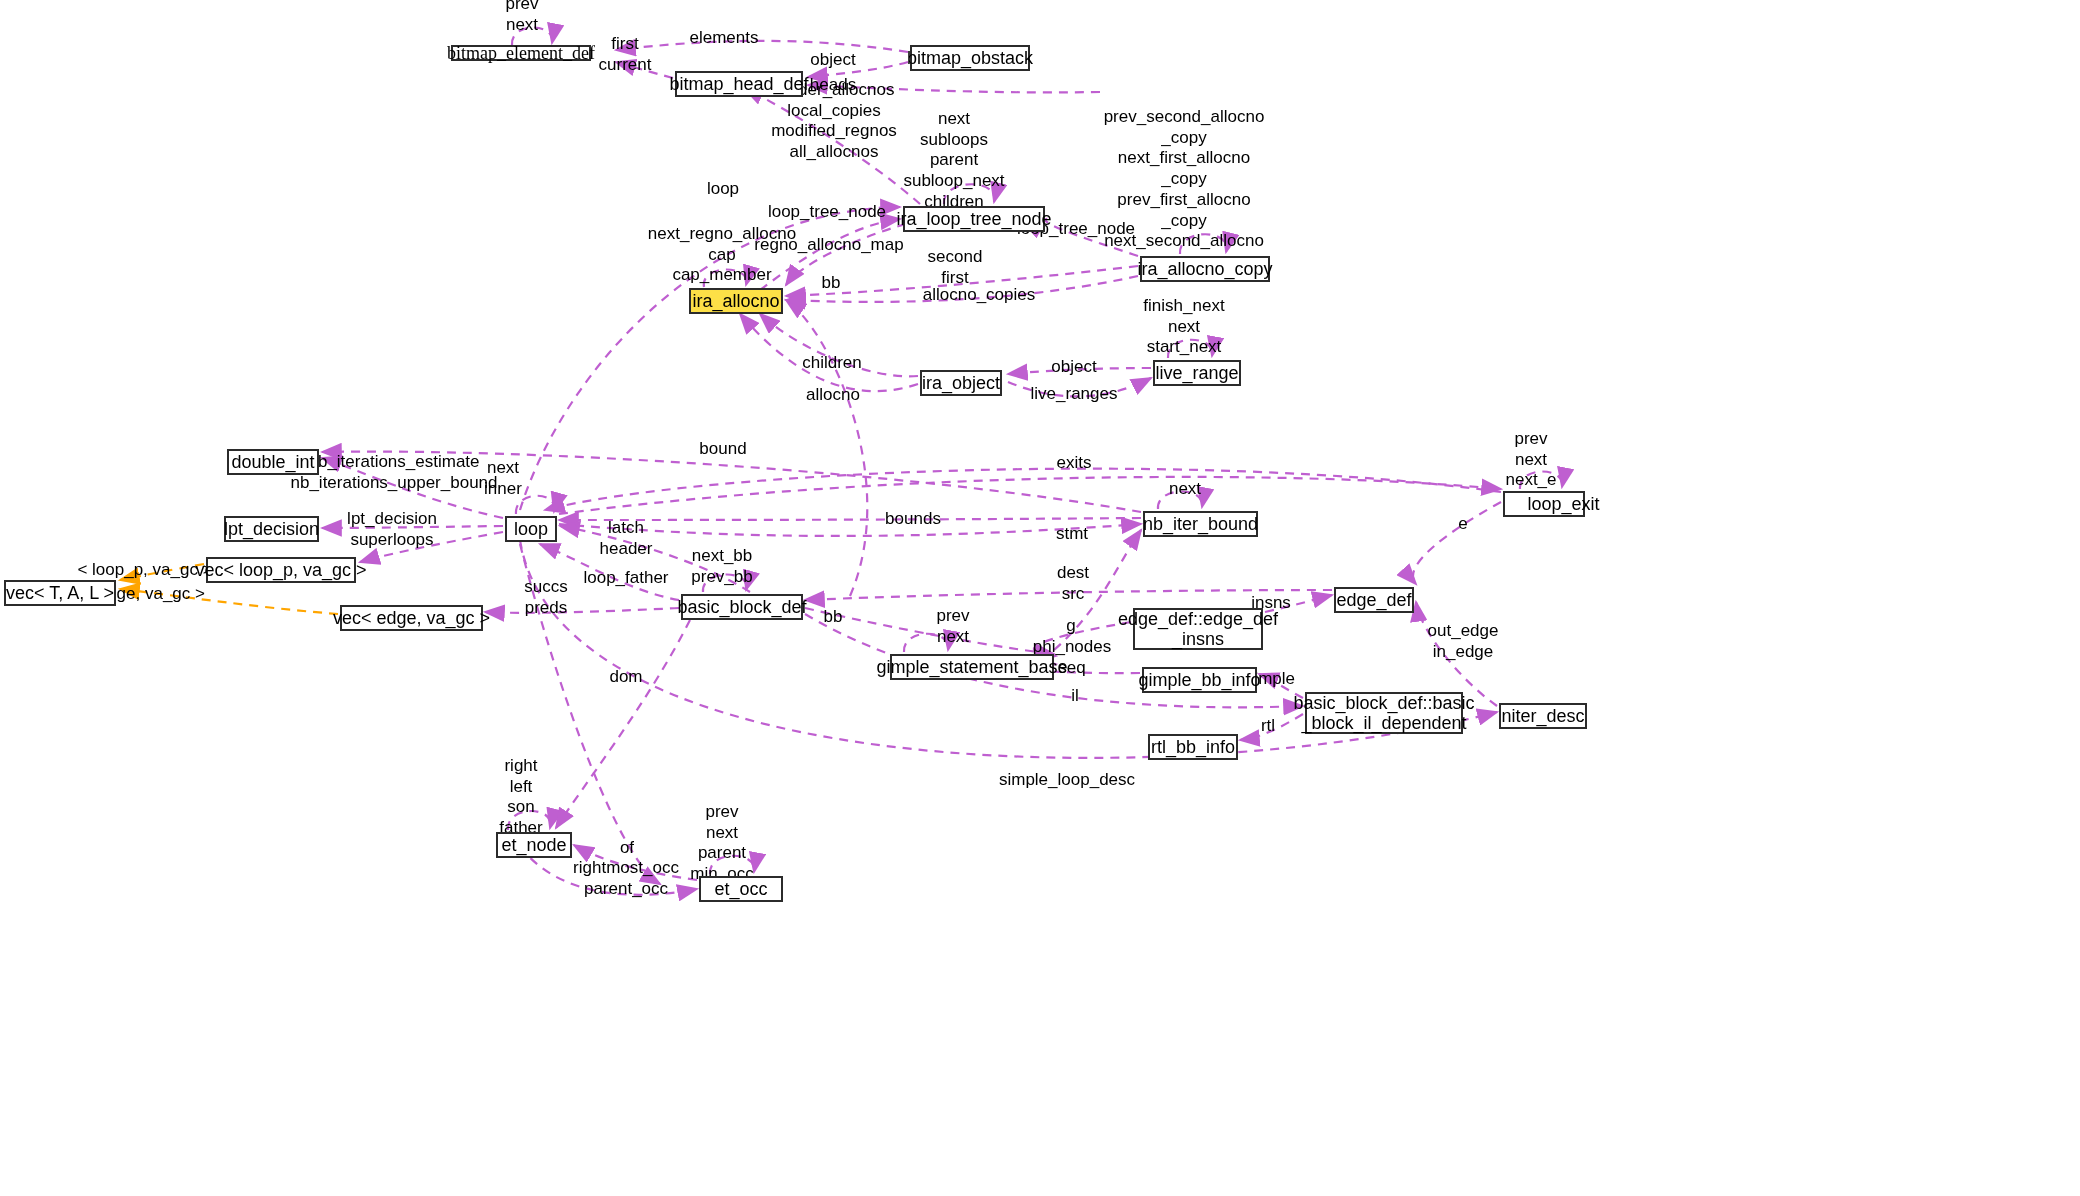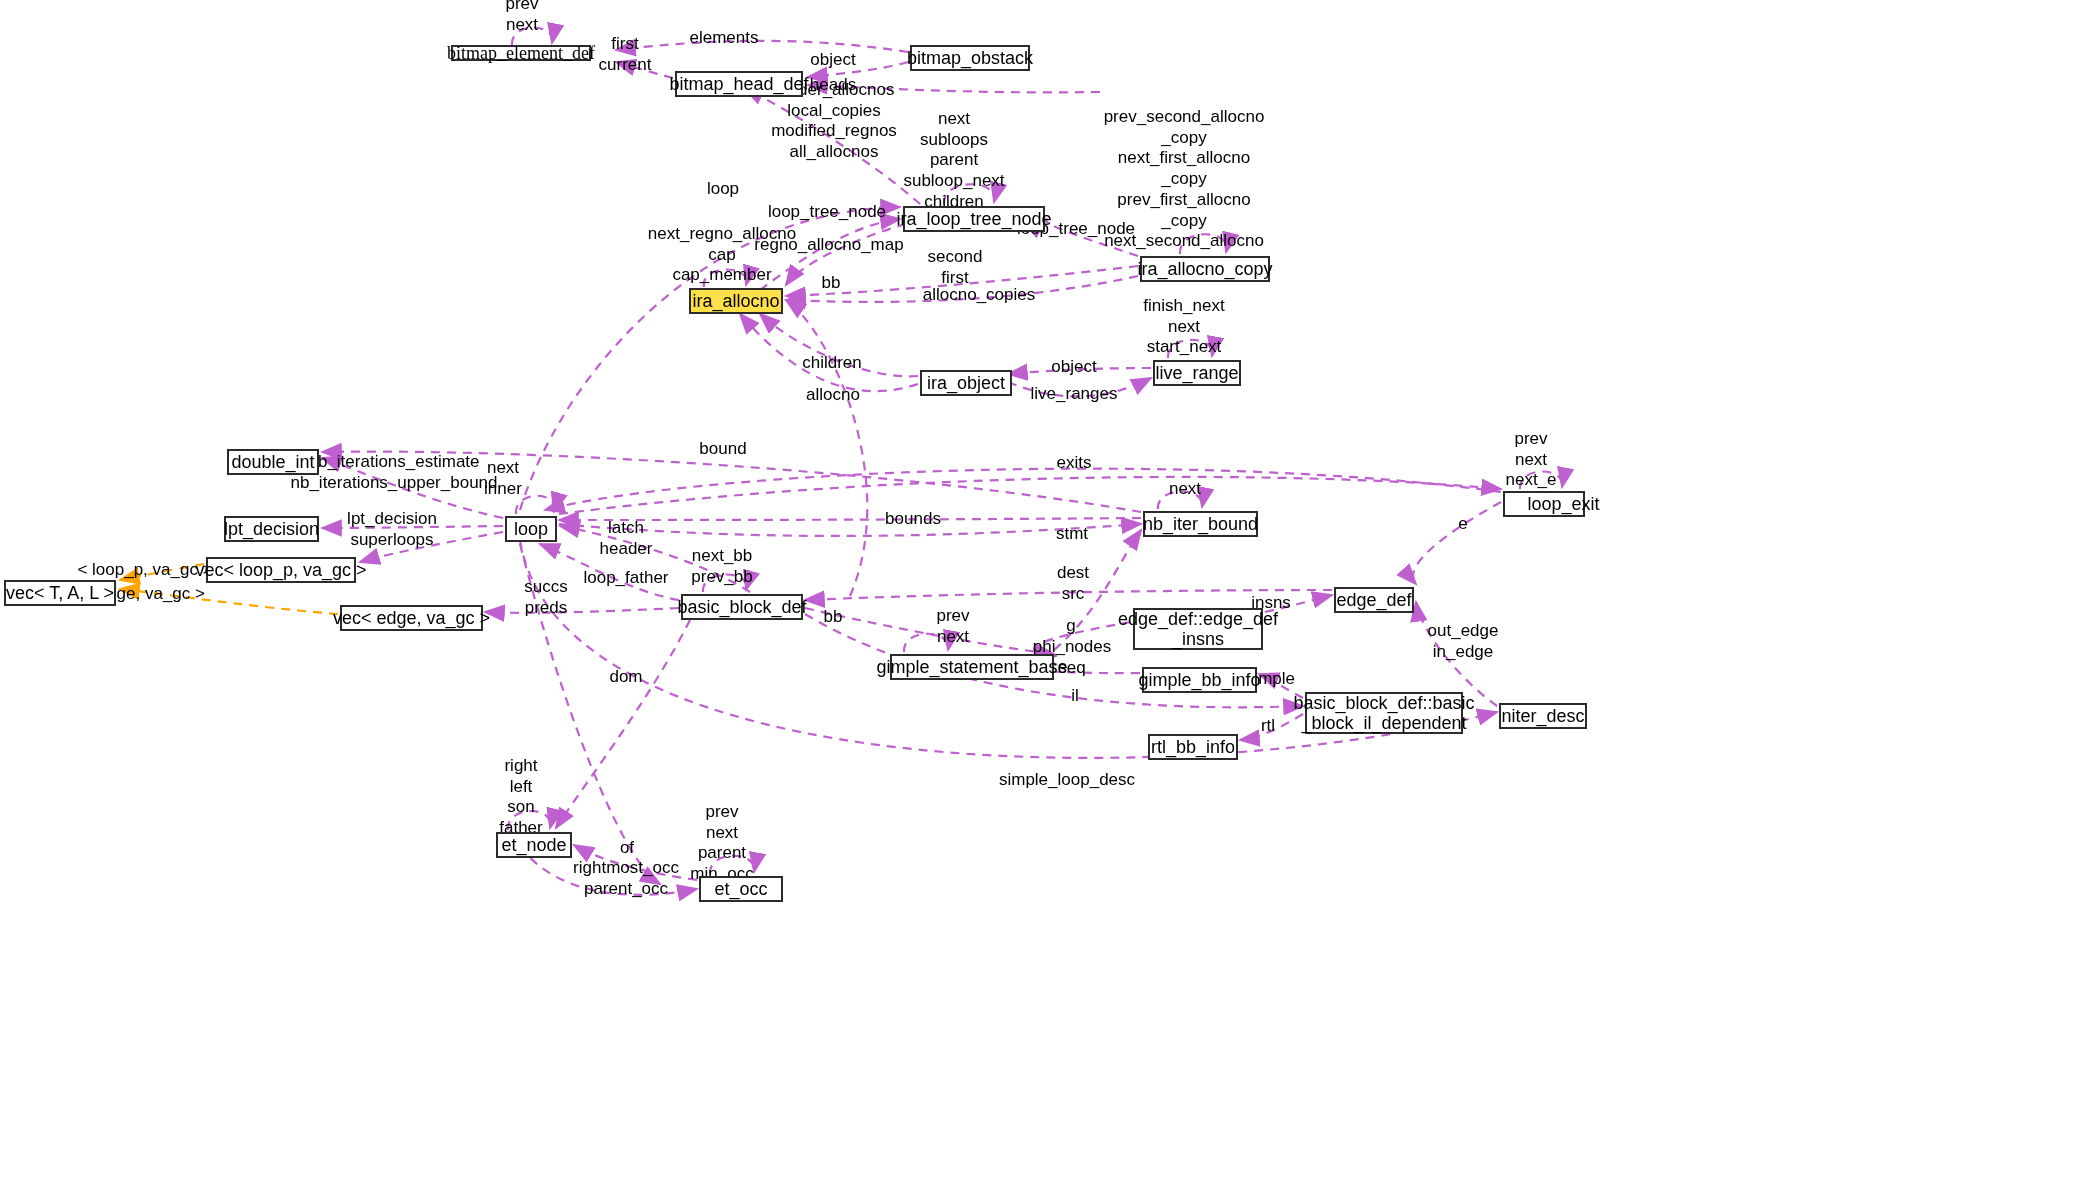--- a/index.html
+++ b/index.html
@@ -182,21 +182,21 @@
     </g>
   </svg>
 
   <div class="node" style="left:451px;top:45px;width:140px;height:16px;font-family:Liberation Serif, serif;">bitmap_element_def</div>
   <div class="node" style="left:910px;top:45px;width:120px;height:26px;">bitmap_obstack</div>
   <div class="node" style="left:675px;top:71px;width:128px;height:26px;">bitmap_head_def</div>
   <div class="node" style="left:903px;top:206px;width:142px;height:26px;">ira_loop_tree_node</div>
   <div class="node" style="left:1140px;top:256px;width:130px;height:26px;">ira_allocno_copy</div>
   <div class="node highlight" style="left:689px;top:288px;width:94px;height:26px;">ira_allocno</div>
   <div class="node" style="left:1153px;top:360px;width:88px;height:26px;">live_range</div>
-  <div class="node" style="left:920px;top:370px;width:92px;height:26px;">ira_object</div>
+  <div class="node" style="left:920px;top:370px;width:82px;height:26px;">ira_object</div>
   <div class="node" style="left:227px;top:449px;width:92px;height:26px;">double_int</div>
   <div class="node" style="left:1503px;top:491px;width:82px;height:26px;padding-left:47px;">loop_exit</div>
   <div class="node" style="left:1143px;top:511px;width:115px;height:26px;">nb_iter_bound</div>
   <div class="node" style="left:224px;top:516px;width:95px;height:26px;">lpt_decision</div>
   <div class="node" style="left:505px;top:516px;width:52px;height:26px;">loop</div>
   <div class="node" style="left:206px;top:557px;width:150px;height:26px;">vec&lt; loop_p, va_gc &gt;</div>
   <div class="node" style="left:4px;top:580px;width:112px;height:26px;">vec&lt; T, A, L &gt;</div>
   <div class="node" style="left:1334px;top:587px;width:80px;height:26px;">edge_def</div>
   <div class="node" style="left:681px;top:594px;width:122px;height:26px;">basic_block_def</div>
   <div class="node" style="left:340px;top:605px;width:143px;height:26px;">vec&lt; edge, va_gc &gt;</div>

